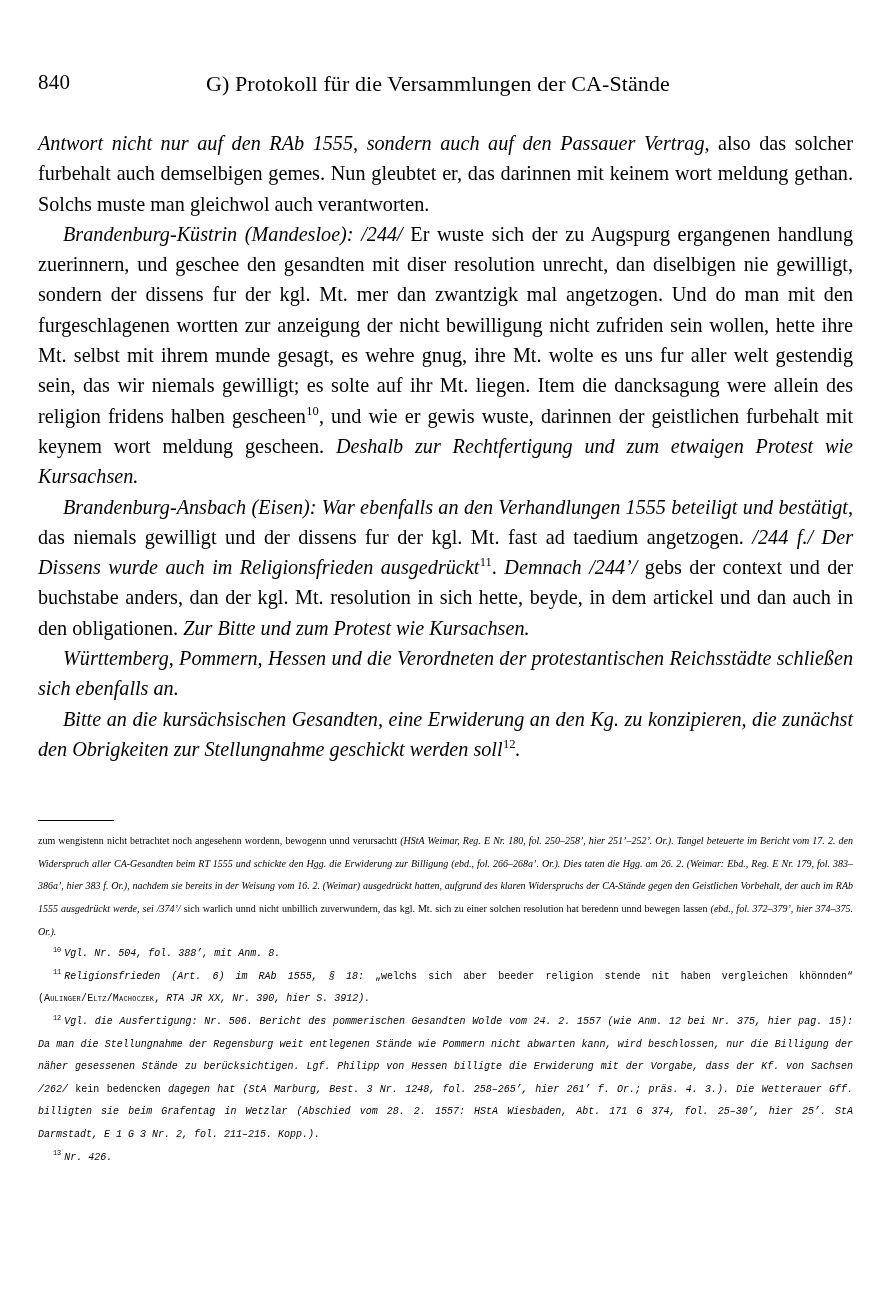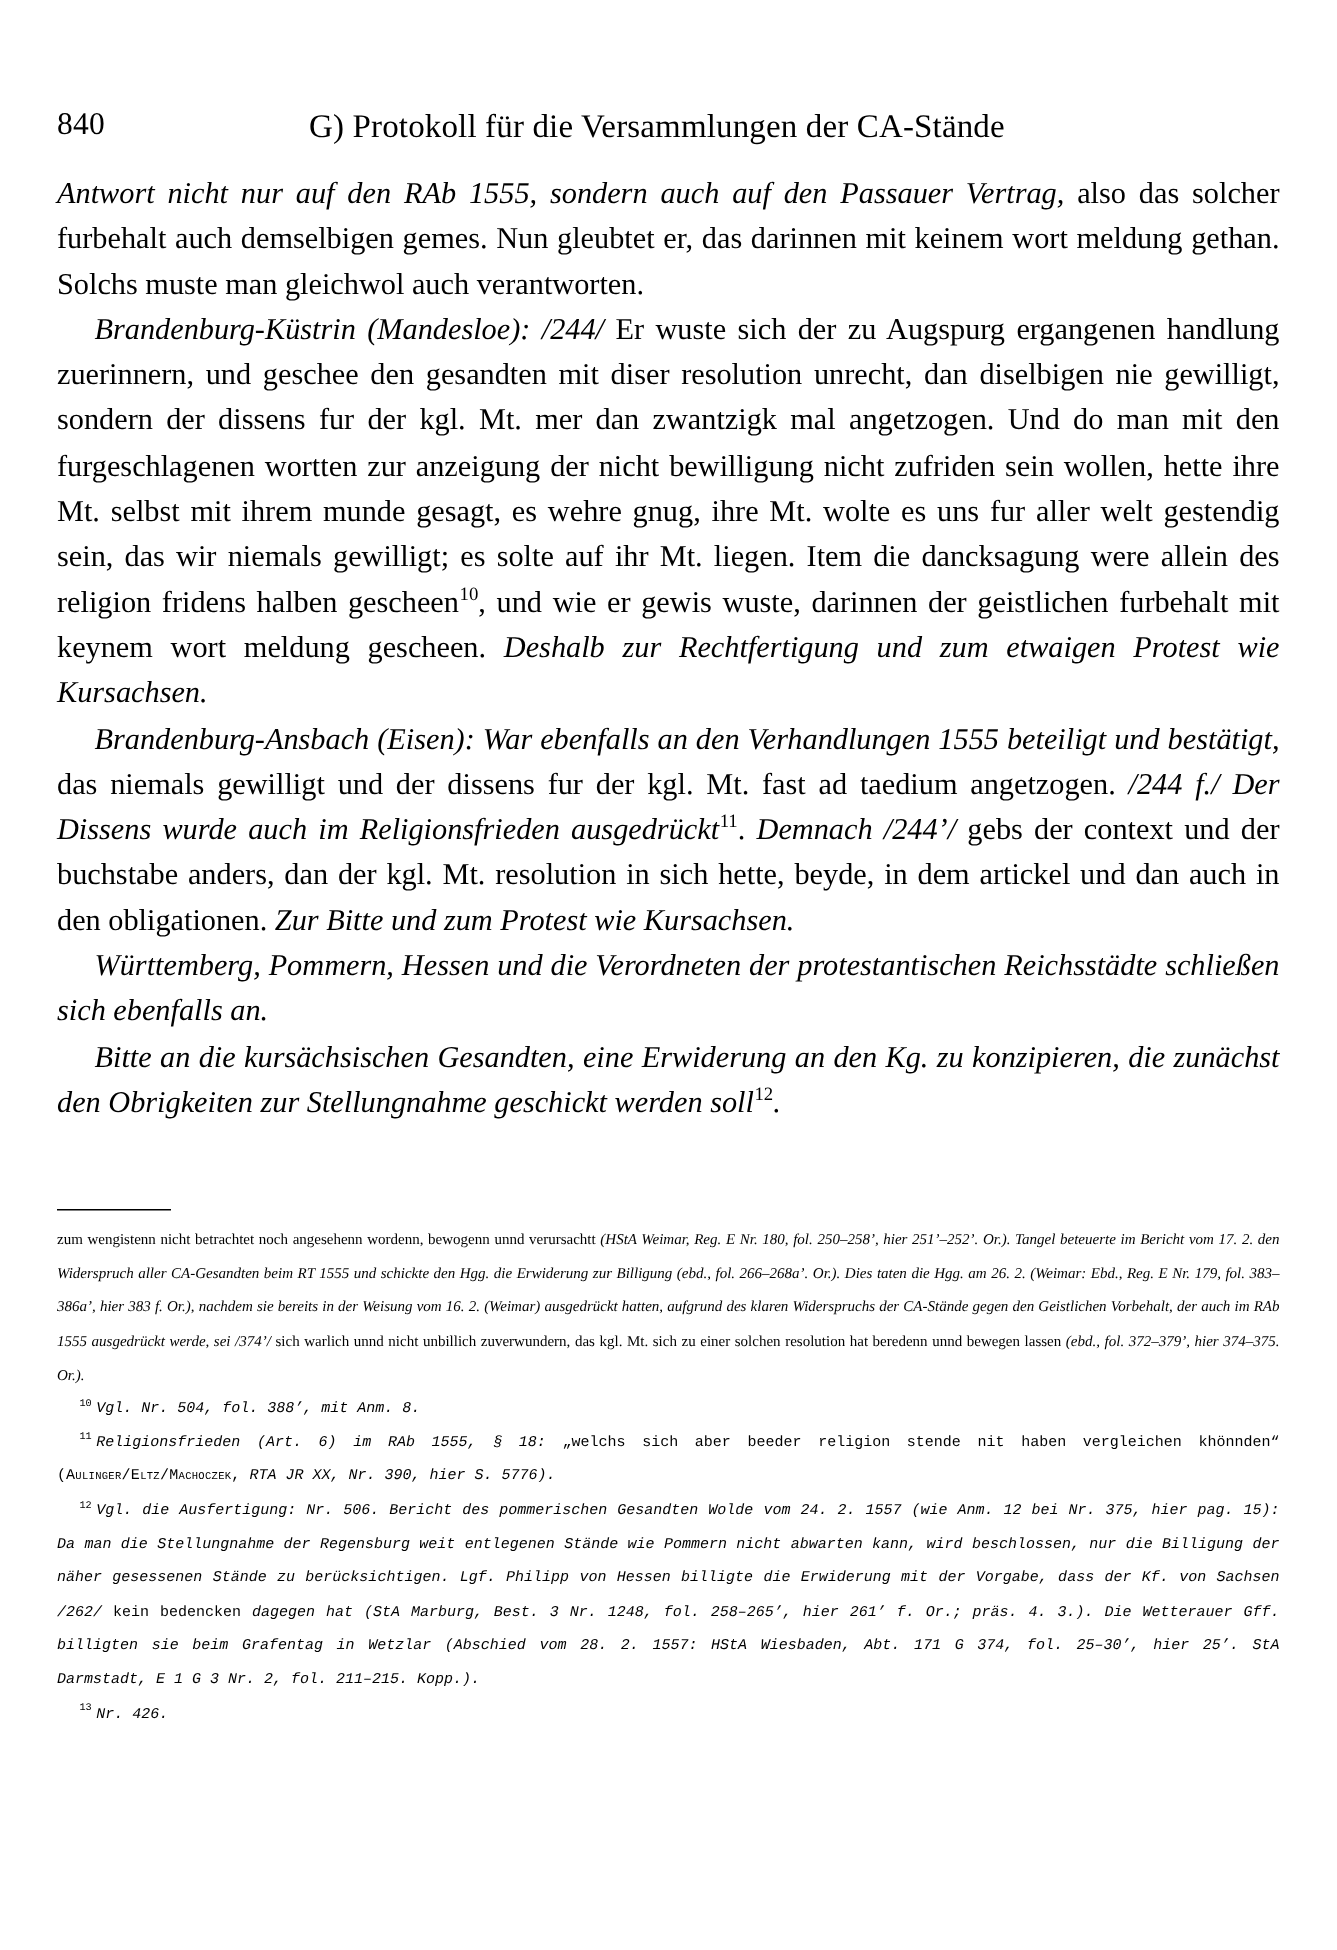--- a/index.html
+++ b/index.html
@@ -40,20 +40,21 @@
   .runtitle {
     position: absolute;
     left: 168px;
     top: 1px;
     font-size: 22px;
     letter-spacing: 0.1px;
   }
 
   
   .body-text {
+    margin-top: 14px;
     font-size: 20.2px;
     line-height: 30.3px;
     text-align: justify;
     text-justify: inter-word;
     hyphens: manual;
   }
   .body-text p {
     margin: 0;
     text-indent: 0;
   }
@@ -121,18 +122,18 @@
       <p class="ind"><span class="it">Brandenburg-Ansbach (Eisen): War ebenfalls an den Verhandlungen 1555 beteiligt und bestätigt,</span><span class="rom"> das niemals gewilligt und der dissens fur der kgl. Mt. fast ad taedium angetzogen. </span><span class="it">/244 f./ Der Dissens wurde auch im Religionsfrieden ausgedrückt</span><sup class="fn">11</sup><span class="rom">. </span><span class="it">Demnach /244’/</span><span class="rom"> gebs der context und der buchstabe anders, dan der kgl. Mt. resolution in sich hette, beyde, in dem artickel und dan auch in den obligationen. </span><span class="it">Zur Bitte und zum Protest wie Kursachsen.</span></p>
       <p class="ind"><span class="it">Württemberg, Pommern, Hessen und die Verordneten der protestantischen Reichsstädte schließen sich ebenfalls an.</span></p>
       <p class="ind"><span class="it">Bitte an die kursächsischen Gesandten, eine Erwiderung an den Kg. zu konzipieren, die zunächst den Obrigkeiten zur Stellungnahme geschickt werden soll</span><sup class="fn">12</sup><span class="it">.</span></p>
     </div>
 
   <div class="fn-rule"></div>
 
   <div class="footnotes" id="footnotes">
       <p><span class="rom">zum wengistenn nicht betrachtet noch angesehenn wordenn, bewogenn unnd verursachtt </span><span class="it">(HStA Weimar, Reg. E Nr. 180, fol. 250–258’, hier 251’–252’. Or.). Tangel beteuerte im Bericht vom 17. 2. den Widerspruch aller CA-Gesandten beim RT 1555 und schickte den Hgg. die Erwiderung zur Billigung (ebd., fol. 266–268a’. Or.). Dies taten die Hgg. am 26. 2. (Weimar: Ebd., Reg. E Nr. 179, fol. 383–386a’, hier 383 f. Or.), nachdem sie bereits in der Weisung vom 16. 2. (Weimar) ausgedrückt hatten, aufgrund des klaren Widerspruchs der CA-Stände gegen den Geistlichen Vorbehalt, der auch im RAb 1555 ausgedrückt werde, sei /374’/</span><span class="rom"> sich warlich unnd nicht unbillich zuverwundern, das kgl. Mt. sich zu einer solchen resolution hat beredenn unnd bewegen lassen </span><span class="it">(ebd., fol. 372–379’, hier 374–375. Or.).</span></p>
       <p class="numbered"><sup class="fnum">10</sup><span class="it">Vgl. Nr. 504, fol. 388’, mit Anm. 8.</span></p>
-      <p class="numbered"><sup class="fnum">11</sup><span class="it">Religionsfrieden (Art. 6) im RAb 1555, § 18:</span><span class="rom"> „welchs sich aber beeder religion stende nit haben vergleichen khönnden“ (</span><span class="sc">Aulinger/Eltz/Machoczek</span><span class="rom">, </span><span class="it">RTA JR XX, Nr. 390, hier S. 5776).</span></p>
+      <p class="numbered"><sup class="fnum">11</sup><span class="it">Religionsfrieden (Art. 6) im RAb 1555, § 18:</span><span class="rom"> „welchs sich aber beeder religion stende nit haben vergleichen khönnden“ (</span><span class="sc">Aulinger/Eltz/Machoczek</span><span class="rom">, </span><span class="it">RTA JR XX, Nr. 390, hier S. 3912).</span></p>
       <p class="numbered"><sup class="fnum">12</sup><span class="it">Vgl. die Ausfertigung: Nr. 506. Bericht des pommerischen Gesandten Wolde vom 24. 2. 1557 (wie Anm. 12 bei Nr. 375, hier pag. 15): Da man die Stellungnahme der Regensburg weit entlegenen Stände wie Pommern nicht abwarten kann, wird beschlossen, nur die Billigung der näher gesessenen Stände zu berücksichtigen. Lgf. Philipp von Hessen billigte die Erwiderung mit der Vorgabe, dass der Kf. von Sachsen /262/</span><span class="rom"> kein bedencken </span><span class="it">dagegen hat (StA Marburg, Best. 3 Nr. 1248, fol. 258–265’, hier 261’ f. Or.; präs. 4. 3.). Die Wetterauer Gff. billigten sie beim Grafentag in Wetzlar (Abschied vom 28. 2. 1557: HStA Wiesbaden, Abt. 171 G 374, fol. 25–30’, hier 25’. StA Darmstadt, E 1 G 3 Nr. 2, fol. 211–215. Kopp.).</span></p>
       <p class="numbered"><sup class="fnum">13</sup><span class="it">Nr. 426.</span></p>
     </div>
 
 </div>
 
 </body></html>

